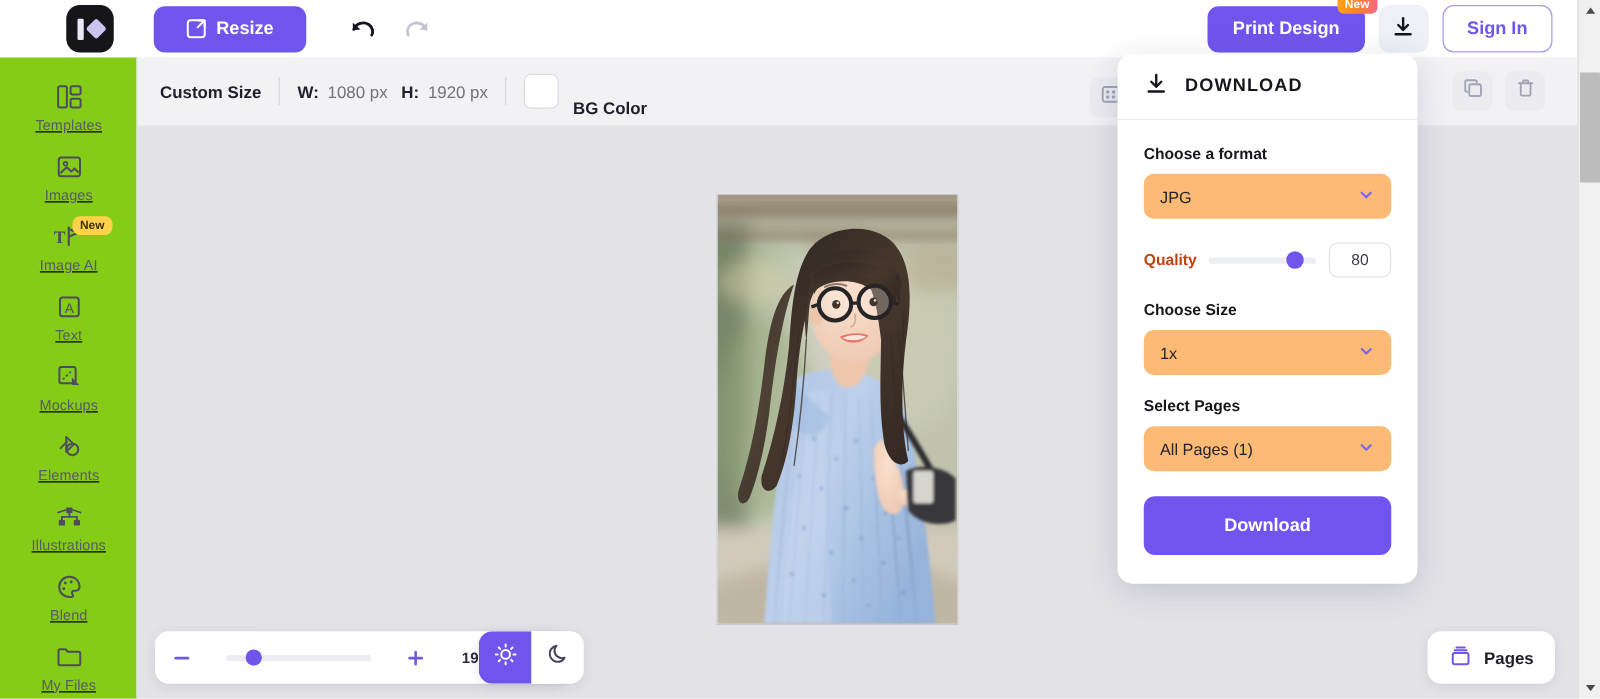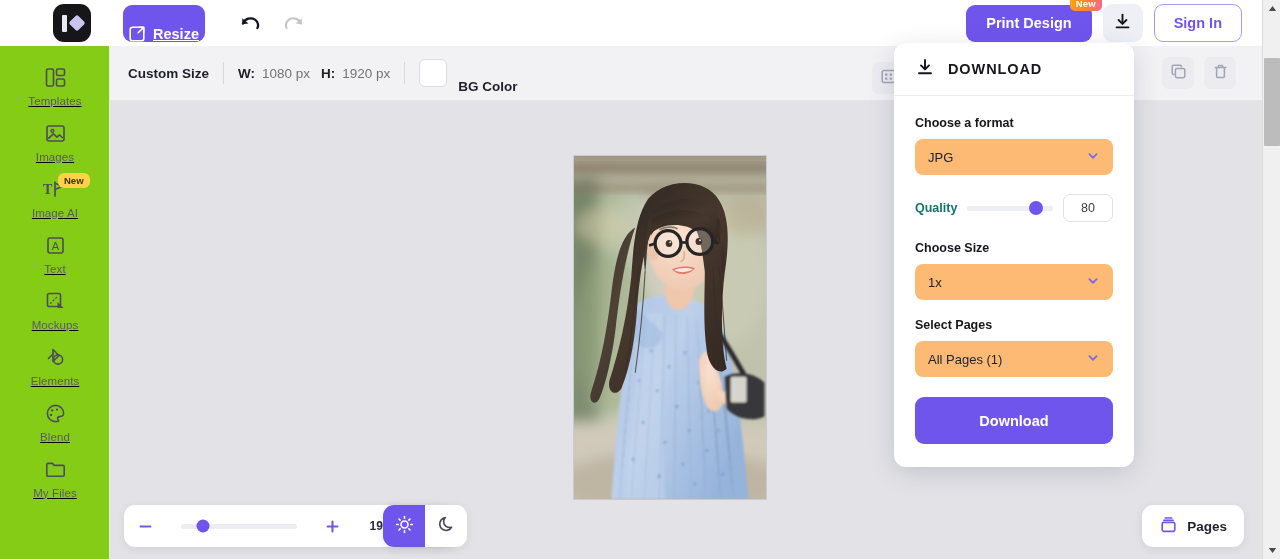--- a/index.html
+++ b/index.html
@@ -23,26 +23,26 @@
     display: flex; align-items: center; justify-content: center;
     position: relative;
   }
   .logo .bar { width: 5px; height: 17px; background: #e9e8f5; border-radius: 1px; }
   .logo .dia {
     width: 12px; height: 12px; background: #c8c5ef;
     transform: rotate(45deg); margin-left: 4px; border-radius: 2px;
   }
   .resize-btn {
     margin-left: 32px;
-    height: 37px; padding: 0 6px;
+    height: 37px; padding: 0 26px;
     background: #7055ed; color: #fff;
     border: none; border-radius: 9px;
     font-size: 14.5px; font-weight: bold;
-    display: flex; align-items: flex-end; gap: 8px;
-    cursor: pointer; font-family: "Liberation Sans", sans-serif; text-decoration: underline;
+    display: flex; align-items: center; gap: 8px;
+    cursor: pointer; font-family: "Liberation Sans", sans-serif;
   }
   .resize-btn svg { display: block; }
   .undo-redo { display: flex; align-items: center; gap: 22px; margin-left: 34px; }
   .ur-btn { width: 22px; height: 22px; display: flex; align-items: center; justify-content: center; cursor: pointer; background: none; border: none; }
 
   .topbar-right {
     position: absolute; right: 20px; top: 0; height: 46px;
     display: flex; align-items: center; gap: 11px;
   }
   .print-btn {
@@ -186,21 +186,21 @@
   .dl-head-title { font-size: 14.5px; font-weight: bold; letter-spacing: .9px; color: #16161d; }
   .dl-body { padding: 20px 21px 23px 21px; }
   .fld-label { font-size: 12.5px; font-weight: bold; color: #16161d; margin-bottom: 9px; }
   .select-box {
     height: 36px; background: #fdba74; border-radius: 8px;
     display: flex; align-items: center; justify-content: space-between;
     padding: 0 13px; cursor: pointer;
     font-size: 13px; color: #23232e;
   }
   .quality-row { display: flex; align-items: center; gap: 10px; margin: 19px 0 19px 0; }
-  .quality-row .qlbl { font-size: 12.5px; font-weight: bold; color: #0f766e; }
+  .quality-row .qlbl { font-size: 12.5px; font-weight: bold; color: #c2410c; }
   .qtrack { flex: 1; height: 5px; background: #eceef3; border-radius: 3px; position: relative; cursor: pointer; }
   .qthumb { position: absolute; top: 50%; left: 80%; transform: translate(-50%,-50%); width: 14px; height: 14px; background: #7055ed; border-radius: 50%; }
   .qbox {
     width: 50px; height: 28px; border: 1px solid #e2e2e8; border-radius: 7px;
     display: flex; align-items: center; justify-content: center;
     font-size: 12.5px; color: #3a3a48;
   }
   .sp { height: 18px; }
   .dl-submit {
     width: 100%; height: 47px; margin-top: 20px;
@@ -340,20 +340,32 @@
       <span class="ico">
         <svg width="23" height="23" viewBox="0 0 23 23" fill="none">
           <path d="M9 3.5 L15 9.5 L9 15.5 Z" stroke="#4c4c5e" stroke-width="1.6" stroke-linejoin="round" fill="none"></path>
           <path d="M4.5 12.5 L9.5 7.5" stroke="#4c4c5e" stroke-width="1.6" stroke-linecap="round"></path>
           <circle cx="14" cy="13.5" r="4.6" stroke="#4c4c5e" stroke-width="1.6" fill="none"></circle>
         </svg>
       </span>
       <span class="lbl">Elements</span>
     </div>
 
+    <div class="side-item">
+      <span class="ico">
+        <svg width="23" height="23" viewBox="0 0 23 23" fill="none">
+          <rect x="9" y="4" width="5" height="4.4" rx=".7" fill="#4c4c5e"></rect>
+          <rect x="3" y="14" width="5" height="4.4" rx=".7" fill="#4c4c5e"></rect>
+          <rect x="15" y="14" width="5" height="4.4" rx=".7" fill="#4c4c5e"></rect>
+          <path d="M11.5 8.4 V11.5 M5.5 14 V11.5 H17.5 V14" stroke="#4c4c5e" stroke-width="1.5" fill="none"></path>
+          <path d="M2.5 8 L8.5 6 M20.5 8 L14.5 6" stroke="#4c4c5e" stroke-width="1.4" stroke-linecap="round"></path>
+        </svg>
+      </span>
+      <span class="lbl">Illustrations</span>
+    </div>
 
     <div class="side-item">
       <span class="ico">
         <svg width="23" height="23" viewBox="0 0 23 23" fill="none">
           <path d="M11.5 3.4 C16.2 3.4 19.6 6.9 19.6 11.3 C19.6 14 17.6 14.6 15.8 14.6 C14.4 14.6 13.6 15.3 13.6 16.4 C13.6 17.5 14.6 18 14.6 19 C14.6 19.6 13.6 19.6 11.5 19.6 C6.9 19.6 3.4 16 3.4 11.5 C3.4 7 7 3.4 11.5 3.4 Z" stroke="#4c4c5e" stroke-width="1.6" fill="none"></path>
           <circle cx="8.2" cy="8.4" r="1.15" fill="#4c4c5e"></circle>
           <circle cx="13" cy="7.6" r="1.15" fill="#4c4c5e"></circle>
           <circle cx="7" cy="13" r="1.15" fill="#4c4c5e"></circle>
         </svg>
       </span>

